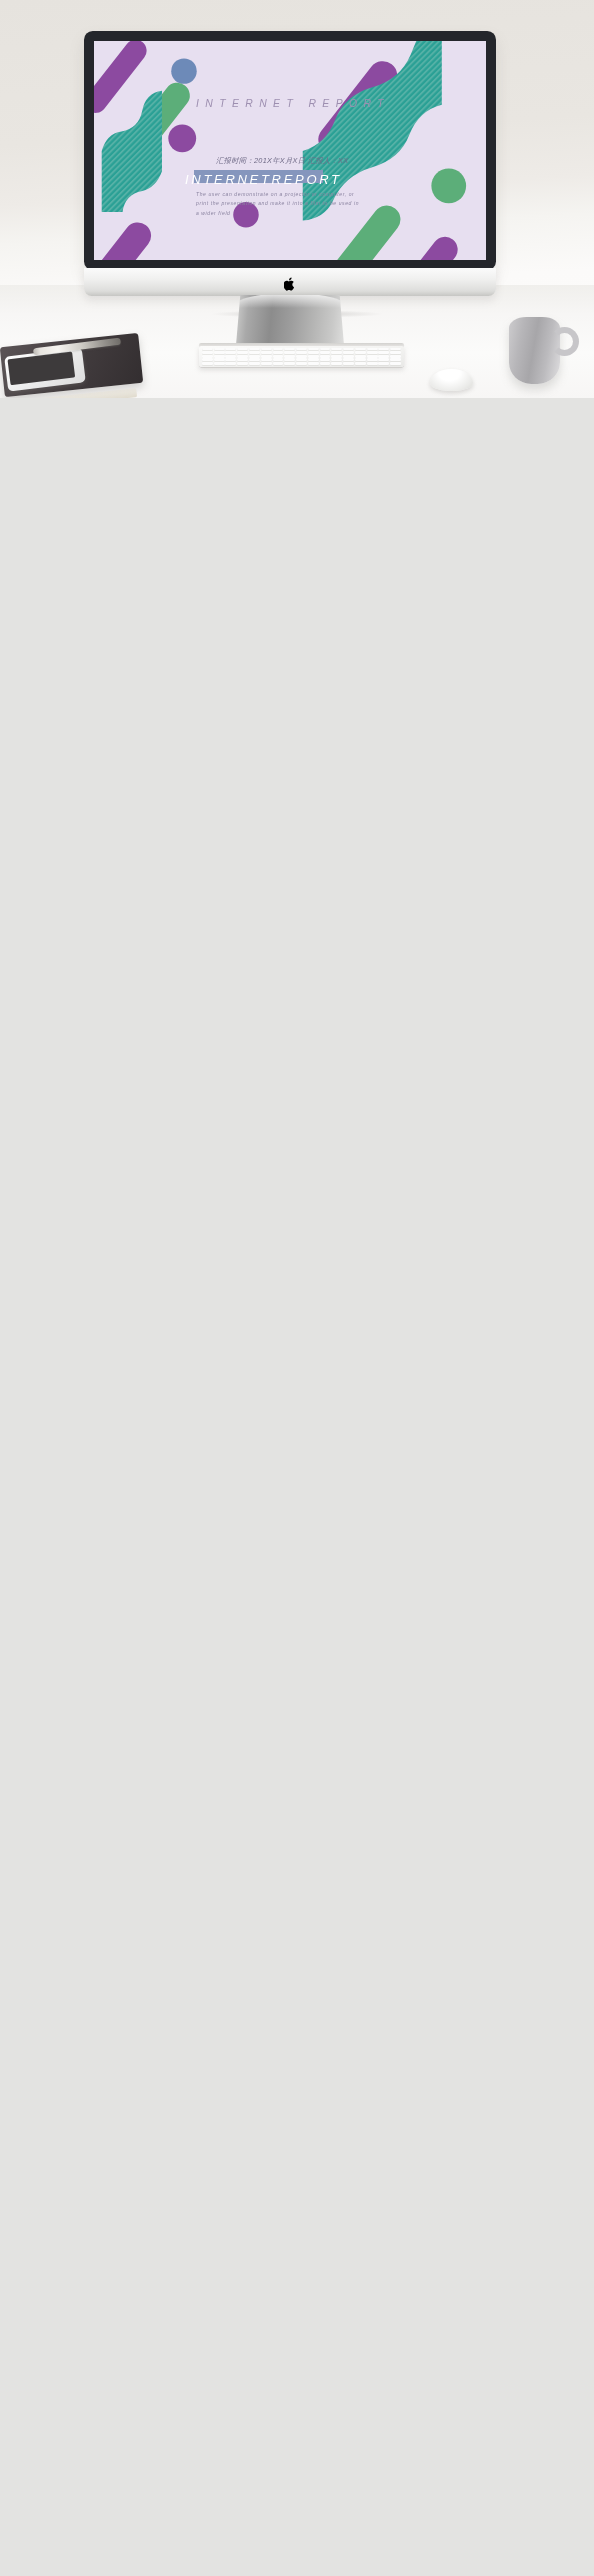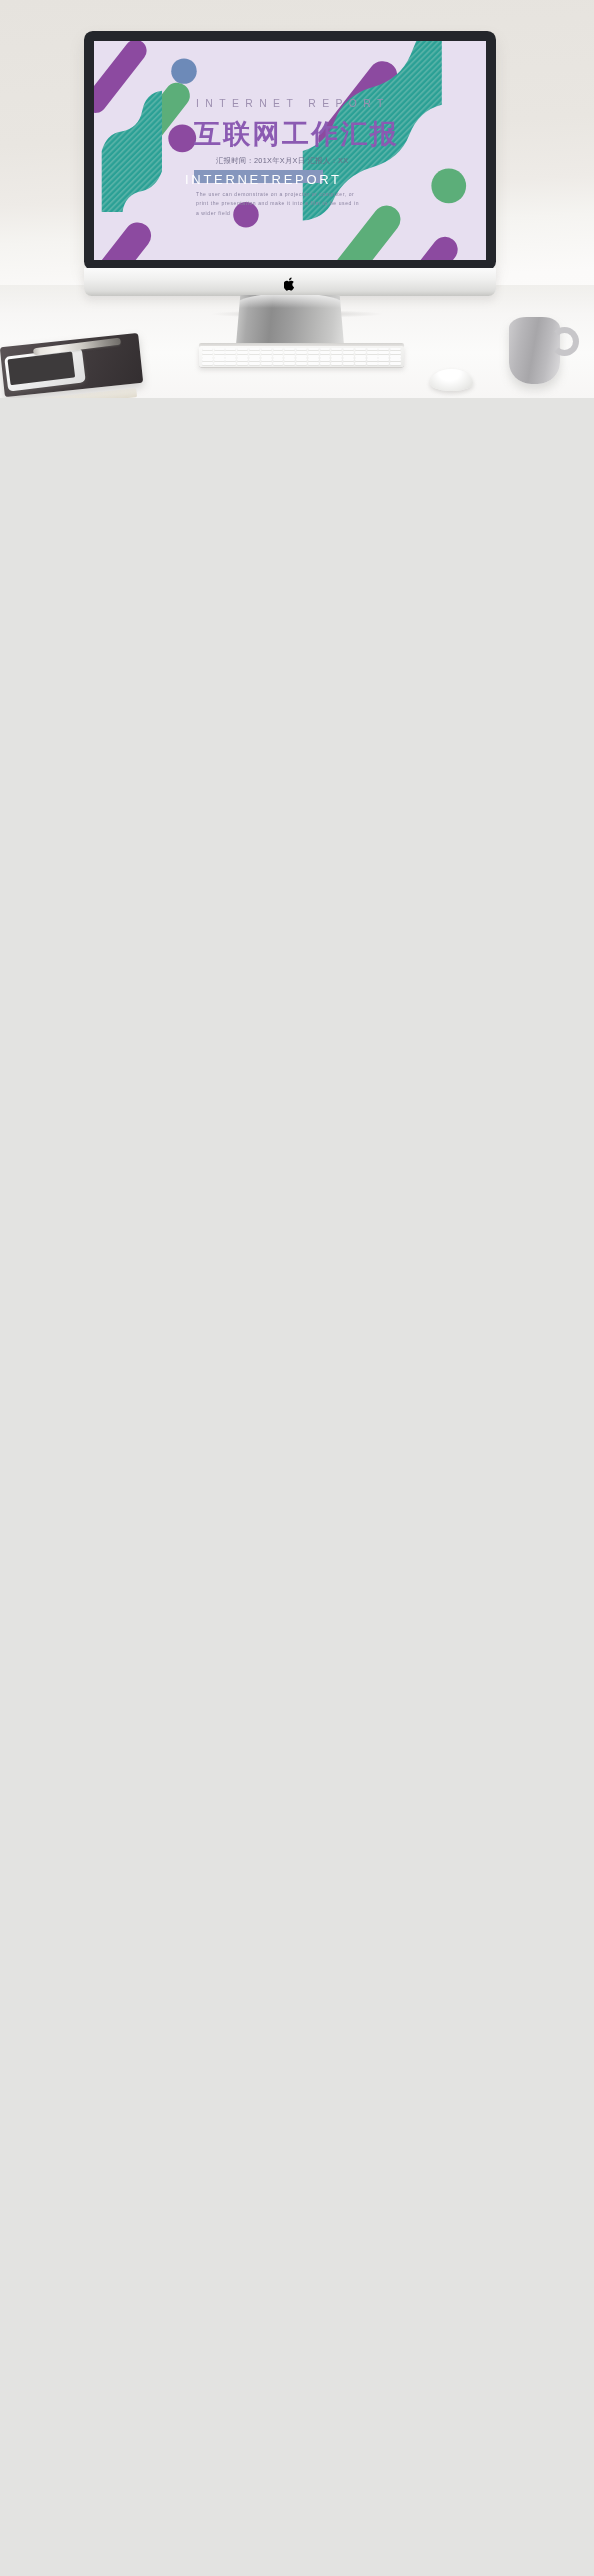--- a/index.html
+++ b/index.html
@@ -10,21 +10,21 @@
 
   
   .hero { position:relative; width:594px; height:398px; overflow:hidden; background:#efedea; }
   .hero .wall { position:absolute; inset:0;
      background:linear-gradient(177deg,#e6e3de 0%,#e9e6e1 34%,#eeebe7 48%,#f5f4f1 57%,#fbfaf9 70%,#fdfdfc 100%); }
   .hero .desk { position:absolute; left:0; right:0; top:285px; bottom:0;
      background:linear-gradient(180deg,#f0efec 0%,#f7f6f5 26%,#fbfbfa 60%,#f7f6f5 100%); }
   .imac { position:absolute; left:84px; top:31px; width:412px; height:239px;
      background:#24262b; border-radius:8.7px; box-shadow:0 8.1px 15px rgba(125,120,115,.16); }
   .imac .screen { position:absolute; left:10px; top:10px; right:10px; bottom:10px;
-     overflow:hidden; background:#e7dff0; }
+     overflow:hidden; background:#e7dff0;font-style:italic; }
   .imac .chin { position:absolute; left:0px; top:237px; width:412px; height:28px;
      background:linear-gradient(180deg,#fbfbfb 0%,#f0f0ef 40%,#dddddb 82%,#c6c6c3 100%);
      border-radius:0 0 7.5px 7.5px; box-shadow:0 4.6px 8.1px rgba(130,126,122,.16);}
   .apple { position:absolute; left:50%; top:246px; transform:translateX(-50%); width:12.2px; height:14.5px; }
   .stand { position:absolute; left:50%; top:264px; transform:translateX(-50%);
      width:108px; height:50px;
      background:linear-gradient(96deg,#cfcfce 0%,#a9a9a9 12%,#8c8c8c 33%,#9e9e9e 52%,#b6b6b5 72%,#c9c9c8 88%,#dededd 100%);
      clip-path: polygon(4% 0, 96% 0, 100% 100%, 0% 100%); }
   .stand .gloss{position:absolute;left:-4%;top:-2.3px;width:108%;height:15px;
      background:linear-gradient(180deg,rgba(255,255,255,.85),rgba(255,255,255,0));border-radius:50%/100% 100% 0 0;}
@@ -107,21 +107,20 @@
           <rect x="430" y="20" width="50" height="190" rx="25" transform="rotate(38 455 115)" fill="#8c4aa0"></rect>
           <path d="M500 -40 L640 -40 L640 120 q-40 10 -56 52 q-16 42 -64 56 q-48 14 -68 58 q-14 30 -52 34 l0 -120 q40 -12 56 -54 q16 -42 64 -56 q48 -14 66 -56 q10 -24 14 -34 z" fill="url(#stripes)" transform="translate(-40,-10)"></path>
           <circle cx="262" cy="300" r="22" fill="#8c4aa0"></circle>
           <rect x="440" y="270" width="48" height="180" rx="24" transform="rotate(38 464 360)" fill="#5cae79"></rect>
           <circle cx="612" cy="250" r="30" fill="#5cae79"></circle>
           <rect x="560" y="330" width="44" height="120" rx="22" transform="rotate(38 582 390)" fill="#8c4aa0"></rect>
         </g>
       </svg>
       <div class="abs" style="left:0;top:0;width:392px;height:219px;">
         <div class="abs" style="left:102px;top:57px;font-size:10.4px;letter-spacing:6.4px;color:#9d8fb0;">INTERNET  REPORT</div>
-        <div class="abs" style="left:100px;top:75px;font-size:27px;font-weight:bold;letter-spacing:2.3px;color:#8b5ab2;">互联网工作汇报</div>
         <div class="abs" style="left:102px;top:115px;font-size:7.3px;color:#6f6a86;letter-spacing:0.3px;margin-left:20px;">汇报时间：201X年X月X日   汇报人：XX</div>
         <div class="abs" style="left:100px;top:129px;width:129px;height:12.8px;background:#8596bd;"></div>
         <div class="abs" style="left:91px;top:131px;font-size:13px;letter-spacing:2.7px;color:#fff;">INTERNETREPORT</div>
         <div class="abs" style="left:102px;top:149px;width:168px;font-size:5px;line-height:1.85;letter-spacing:0.6px;color:#8a83a0;">The user can demonstrate on a projector or computer, or print the presentation and make it into a film to be used in a wider field</div>
       </div>
     </div>
     <div class="chin"></div>
     <svg class="apple" viewBox="0 0 22 26">
       <path d="M15.2 13.6c0-3 2.4-4.4 2.5-4.5-1.4-2-3.5-2.3-4.3-2.3-1.8-.2-3.6 1.1-4.5 1.1-.9 0-2.4-1.1-3.9-1-2 .03-3.8 1.2-4.8 3-2.1 3.6-.5 8.9 1.5 11.8 1 1.4 2.2 3 3.7 2.9 1.5-.06 2-1 3.8-1 1.8 0 2.3 1 3.9.9 1.6-.03 2.6-1.4 3.6-2.8 1.1-1.6 1.6-3.2 1.6-3.3-.04-.02-3.1-1.2-3.1-4.8z"></path>
       <path d="M12.6 4.6c.8-1 1.3-2.4 1.2-3.8-1.2.05-2.6.8-3.4 1.8-.7.9-1.4 2.3-1.2 3.6 1.3.1 2.6-.7 3.4-1.6z"></path>

